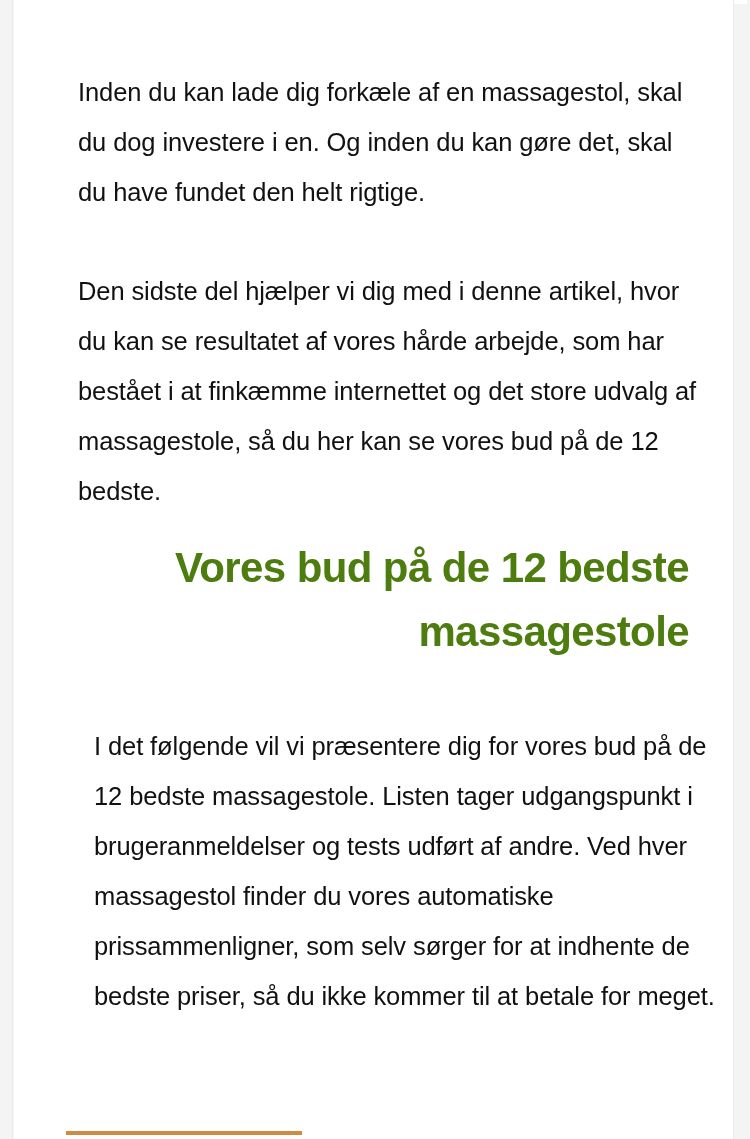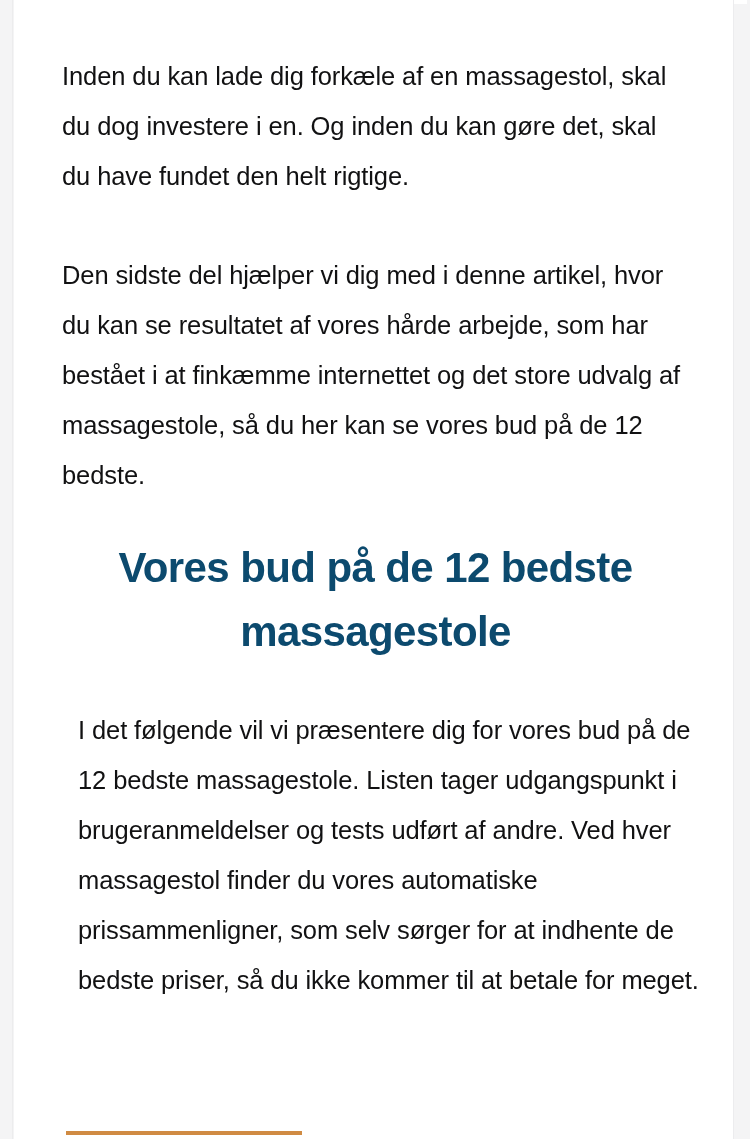--- a/index.html
+++ b/index.html
@@ -52,43 +52,43 @@
 
   .article {
     position: absolute;
     left: 48px;       
     top: 0;
     width: 627px;
   }
 
   
   .para {
-    margin: 0;
+    margin: 16px;
     color: #111112;
     font-family: "Liberation Sans", sans-serif;
     font-size: 25.5px;
     line-height: 50px;
     letter-spacing: -0.1px;
     font-weight: 400;
     -webkit-font-smoothing: antialiased;
   }
 
   .para-1 { position: absolute; top: 51px;  left: 0; width: 627px; }
   .para-2 { position: absolute; top: 250px; left: 0; width: 627px; }
   .para-3 { position: absolute; top: 705px; left: 16px; width: 627px; }
 
   
   .section-heading {
     position: absolute;
     top: 536px;
     left: 0;
     width: 627px;
     margin: 0;
-    text-align: center;
-    color: #0c4a6e;
+    text-align: right;
+    color: #4d7c0f;
     font-family: "Liberation Sans", sans-serif;
     font-size: 42px;
     line-height: 64px;
     font-weight: 700;
     letter-spacing: -0.6px;
   }
 
   
   .product-card {
     position: absolute;

